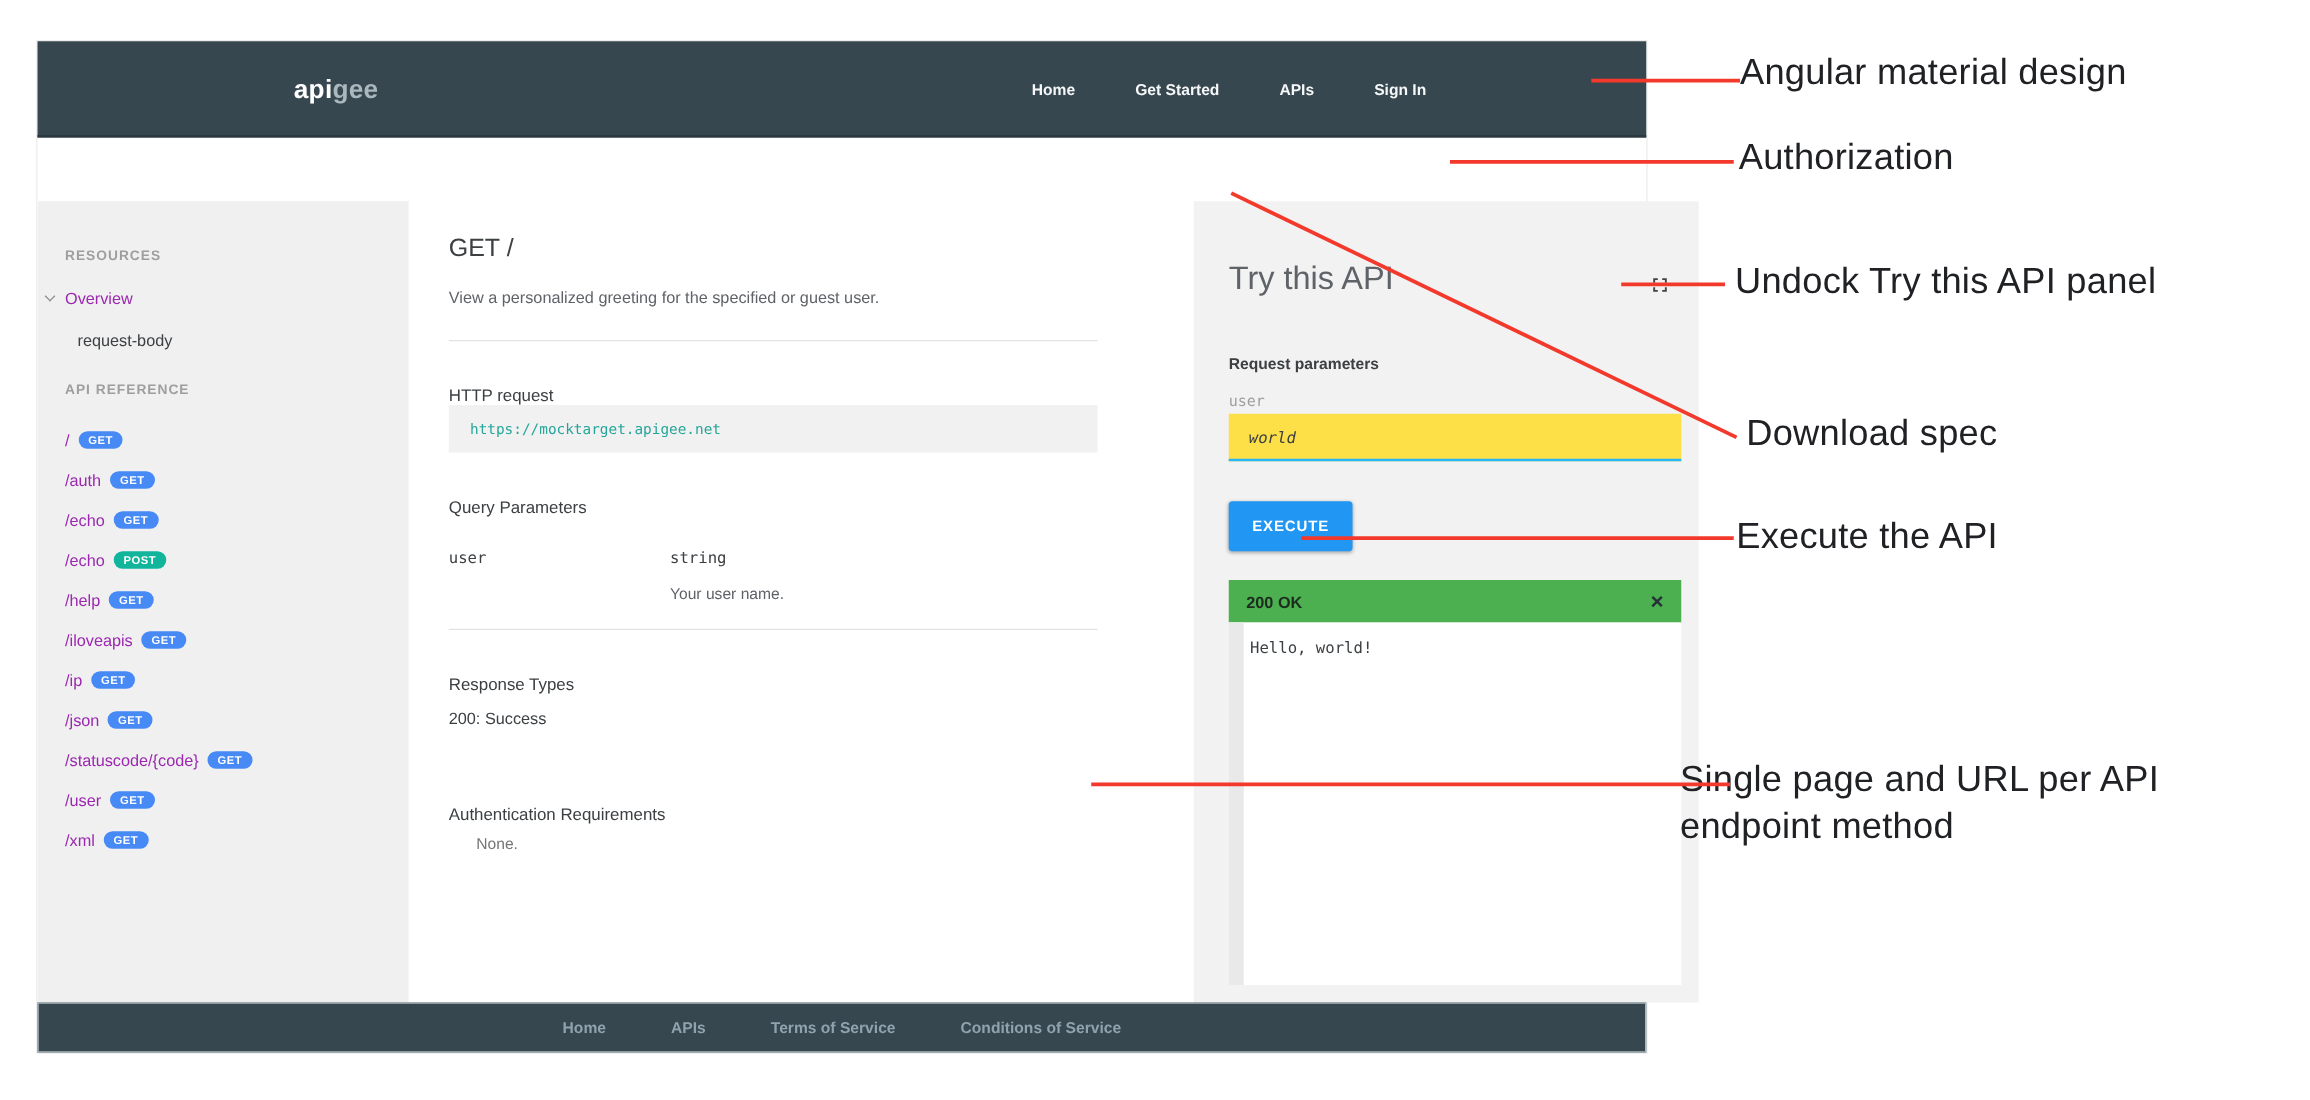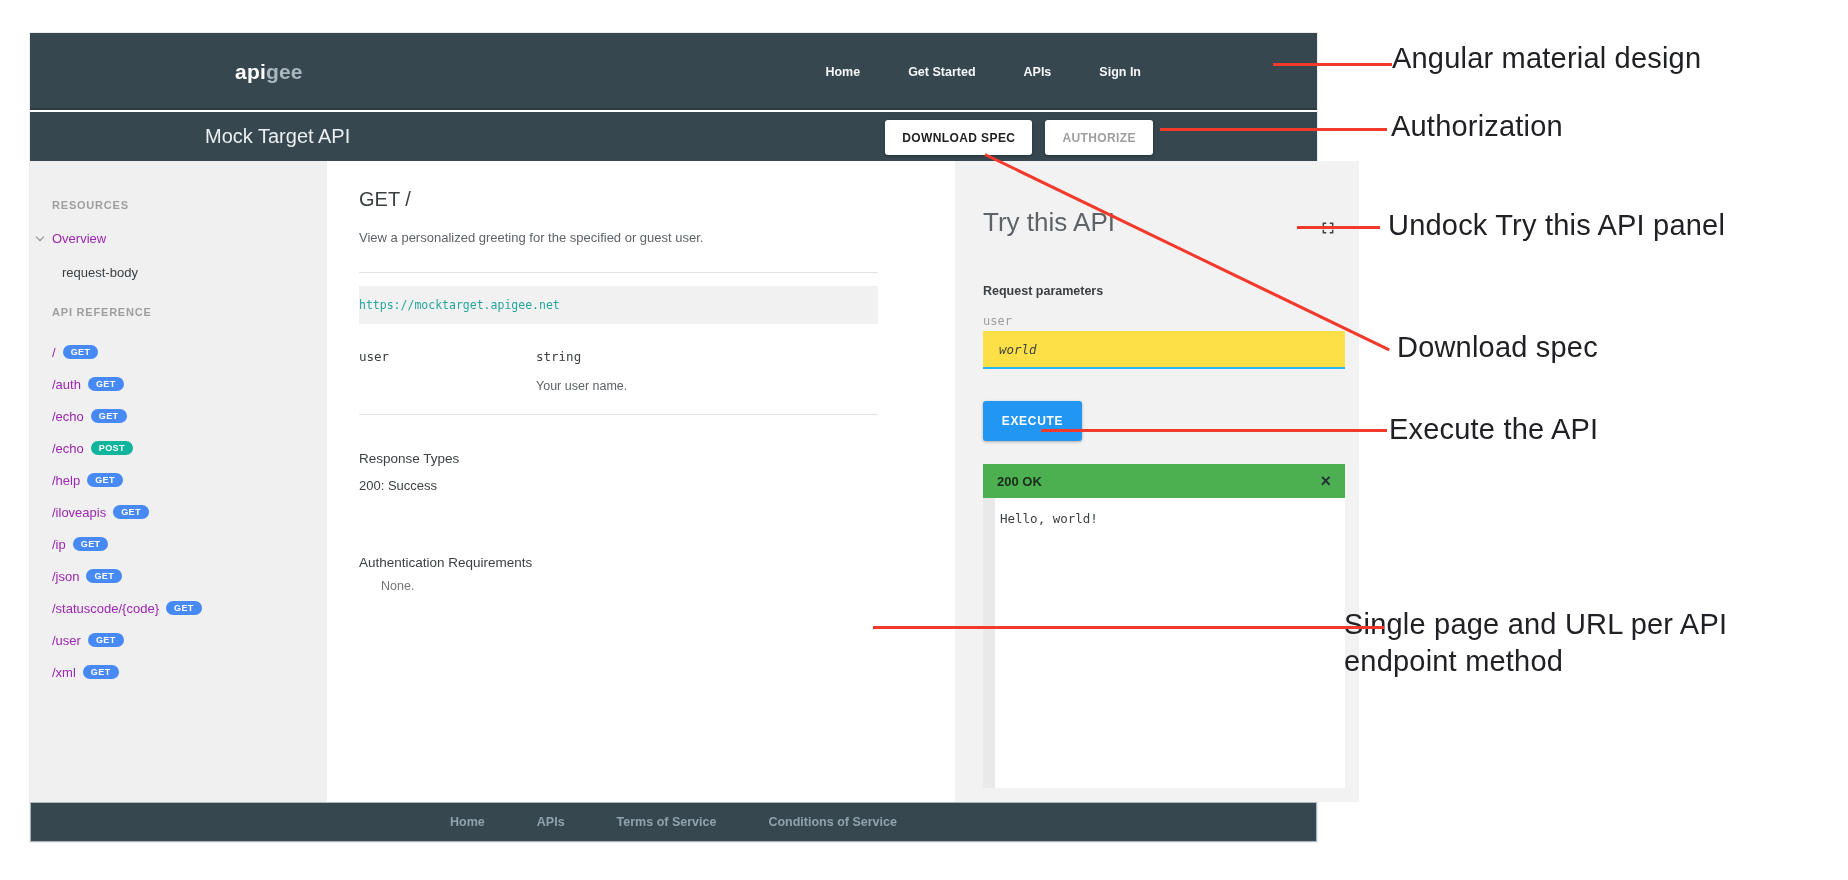--- a/index.html
+++ b/index.html
@@ -39,21 +39,21 @@
   .ep-path { color:#9c27b0; font-size:13px; text-decoration:none; cursor:pointer; }
   .m-badge { background:#478af5; color:#ffffff; font-size:9px; font-weight:700; letter-spacing:.4px; border-radius:8px; padding:2.5px 8px; line-height:1; cursor:pointer; }
   .m-badge.post { background:#10b59b; }
 
   
   .main { position:absolute; left:297px; top:0; width:586px; height:100%; background:#ffffff; padding:27px 35px 0 32px; }
   .get-title { color:#3c4043; font-size:20px; font-weight:400; }
   .get-desc { color:#5f6368; font-size:13px; margin-top:19px; }
   .rule { border:none; border-top:1px solid #e3e3e3; margin-top:27px; }
   .sect { color:#3c4043; font-size:13.5px; margin-top:36px; }
-  .codeblock { background:#f1f1f1; margin-top:13px; height:38px; display:flex; align-items:center; }
+  .codeblock { background:#f1f1f1; height:38px; display:flex; align-items:center; padding-left:17px; }
   .codeblock code { color:#26a69a; font-family:"DejaVu Sans Mono", monospace; font-size:11.5px; }
   .param-row { display:flex; margin-top:25px; }
   .param-name { width:177px; font-family:"DejaVu Sans Mono", monospace; font-size:12.5px; color:#3c4043; }
   .param-type { font-family:"DejaVu Sans Mono", monospace; font-size:12.5px; color:#3c4043; }
   .param-desc { margin-left:177px; margin-top:15px; color:#5f6368; font-size:12.5px; }
   .rule2 { margin-top:21px; }
   .resp-val { color:#3c4043; font-size:13px; margin-top:12px; }
   .sect-auth { margin-top:62px; }
   .auth-val { color:#757575; font-size:12.5px; margin-top:9px; margin-left:22px; }
 
@@ -106,27 +106,20 @@
           <span class="l">gee</span>
       </div>
       <nav class="topnav">
         <a>Home</a>
         <a>Get Started</a>
         <a>APIs</a>
         <a>Sign In</a>
       </nav>
     </header>
 
-    <div class="subbar">
-      <div class="api-title">Mock Target API</div>
-      <div class="subbar-actions">
-        <button class="btn-white btn-download">DOWNLOAD SPEC</button>
-        <button class="btn-white btn-authorize">AUTHORIZE</button>
-      </div>
-    </div>
 
     <div class="content">
 
       <aside class="sidebar">
         <div class="side-label">RESOURCES</div>
         <div class="side-overview">
           <span class="caret"></span>
           <span>Overview</span>
         </div>
         <div class="side-reqbody">request-body</div>
@@ -175,23 +168,25 @@
         <div class="ep">
           <a class="ep-path">/xml</a>
           <span class="m-badge">GET</span>
         </div>
       </aside>
 
       <main class="main">
         <h2 class="get-title">GET /</h2>
         <p class="get-desc">View a personalized greeting for the specified or guest user.</p>
         <hr class="rule">
+        <div class="sect">HTTP request</div>
         <div class="codeblock">
           <code>https://mocktarget.apigee.net</code>
         </div>
+        <div class="sect">Query Parameters</div>
         <div class="param-row">
           <span class="param-name">user</span>
           <span class="param-type">string</span>
         </div>
         <div class="param-desc">Your user name.</div>
         <hr class="rule rule2">
         <div class="sect">Response Types</div>
         <div class="resp-val">200: Success</div>
         <div class="sect sect-auth">Authentication Requirements</div>
         <div class="auth-val">None.</div>

